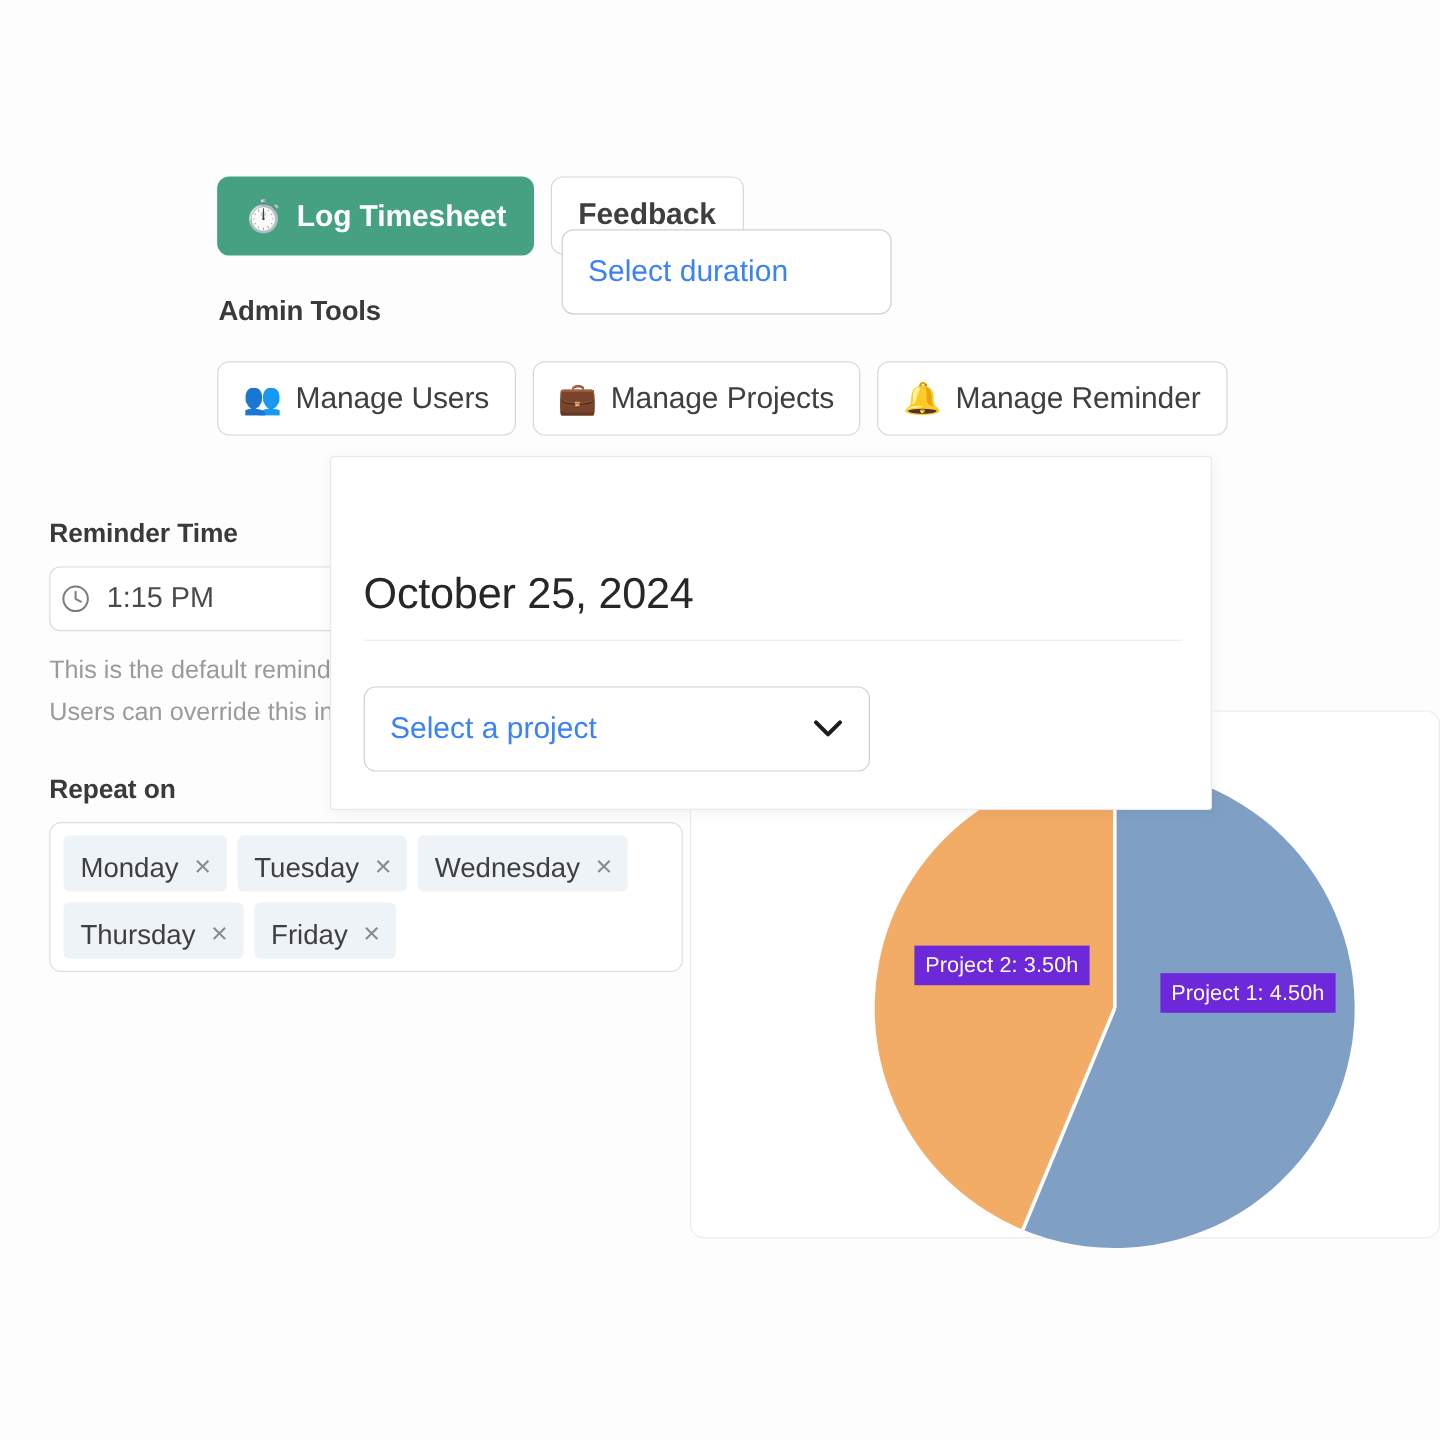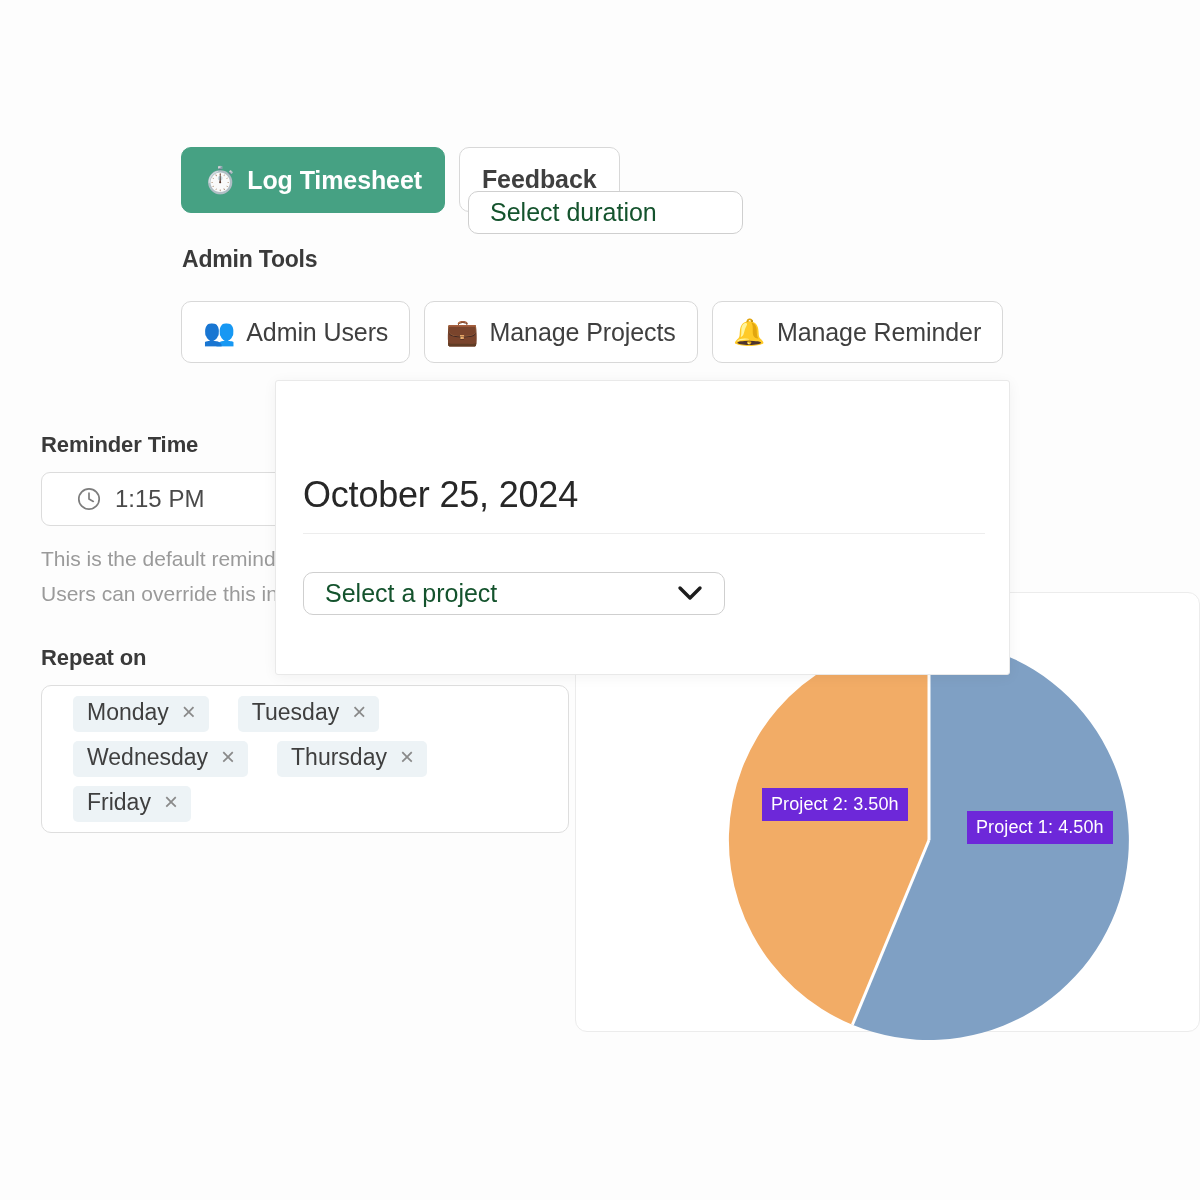--- a/index.html
+++ b/index.html
@@ -102,21 +102,21 @@
   .time-input {
     box-sizing: border-box;
     width: 310px;
     height: 54px;
     border: 1px solid #dcdcdc;
     border-radius: 9px;
     background: #fff;
     display: flex;
     align-items: center;
     gap: 13px;
-    padding: 0 34px;
+    padding: 0 8px;
     font-size: 24px;
     color: #4a4a4a;
   }
   .clock-svg { flex: none; display:block; }
   .helper {
     margin-top: 16px;
     font-size: 21px;
     line-height: 1.65;
     color: #9a9a9a;
     max-width: 470px;
@@ -135,26 +135,25 @@
     flex-wrap: wrap;
     gap: 9px 9px;
     align-content: flex-start;
   }
   .chip {
     display: inline-flex;
     align-items: center;
     gap: 13px;
     background: #edf3f6;
     border-radius: 5px;
-    padding: 4px 13px 8px 14px;
+    padding: 15px 13px 8px 14px;
     font-size: 23px;
     color: #3f3f3f;
     line-height: 1;
     white-space: nowrap;
-    margin-left: 20px;
   }
   .chip .x {
     font-size: 24px;
     color: #8a8a8a;
     line-height: 1;
     cursor: pointer;
     font-weight: 300;
   }
 
   
@@ -235,28 +234,28 @@
     position: absolute;
     left: 27px;
     top: 152px;
     width: 682px;
     height: 1px;
     background: #ededed;
   }
   .select-field {
     box-sizing: border-box;
     position: absolute;
-    height: 43px;
+    height: 71px;
     border: 1px solid #cfcfcf;
     border-radius: 10px;
     background: #ffffff;
     display: flex;
     align-items: center;
     font-size: 25px;
-    color: #14532d;
+    color: #3b82f6;
     padding: 0 21px;
   }
   .select-project {
     left: 27px;
     top: 191px;
     width: 422px;
     justify-content: space-between;
   }
   .select-duration {
     left: 468px;
@@ -279,21 +278,21 @@
     <div class="btn btn-outline">
       <span>Feedback</span>
     </div>
   </div>
 
   <div class="section-title">Admin Tools</div>
 
   <div class="admin-row">
     <div class="btn btn-outline">
       <span class="emoji">👥</span>
-      <span>Admin Users</span>
+      <span>Manage Users</span>
     </div>
     <div class="btn btn-outline">
       <span class="emoji">💼</span>
       <span>Manage Projects</span>
     </div>
     <div class="btn btn-outline">
       <span class="emoji">🔔</span>
       <span>Manage Reminder</span>
     </div>
   </div>

